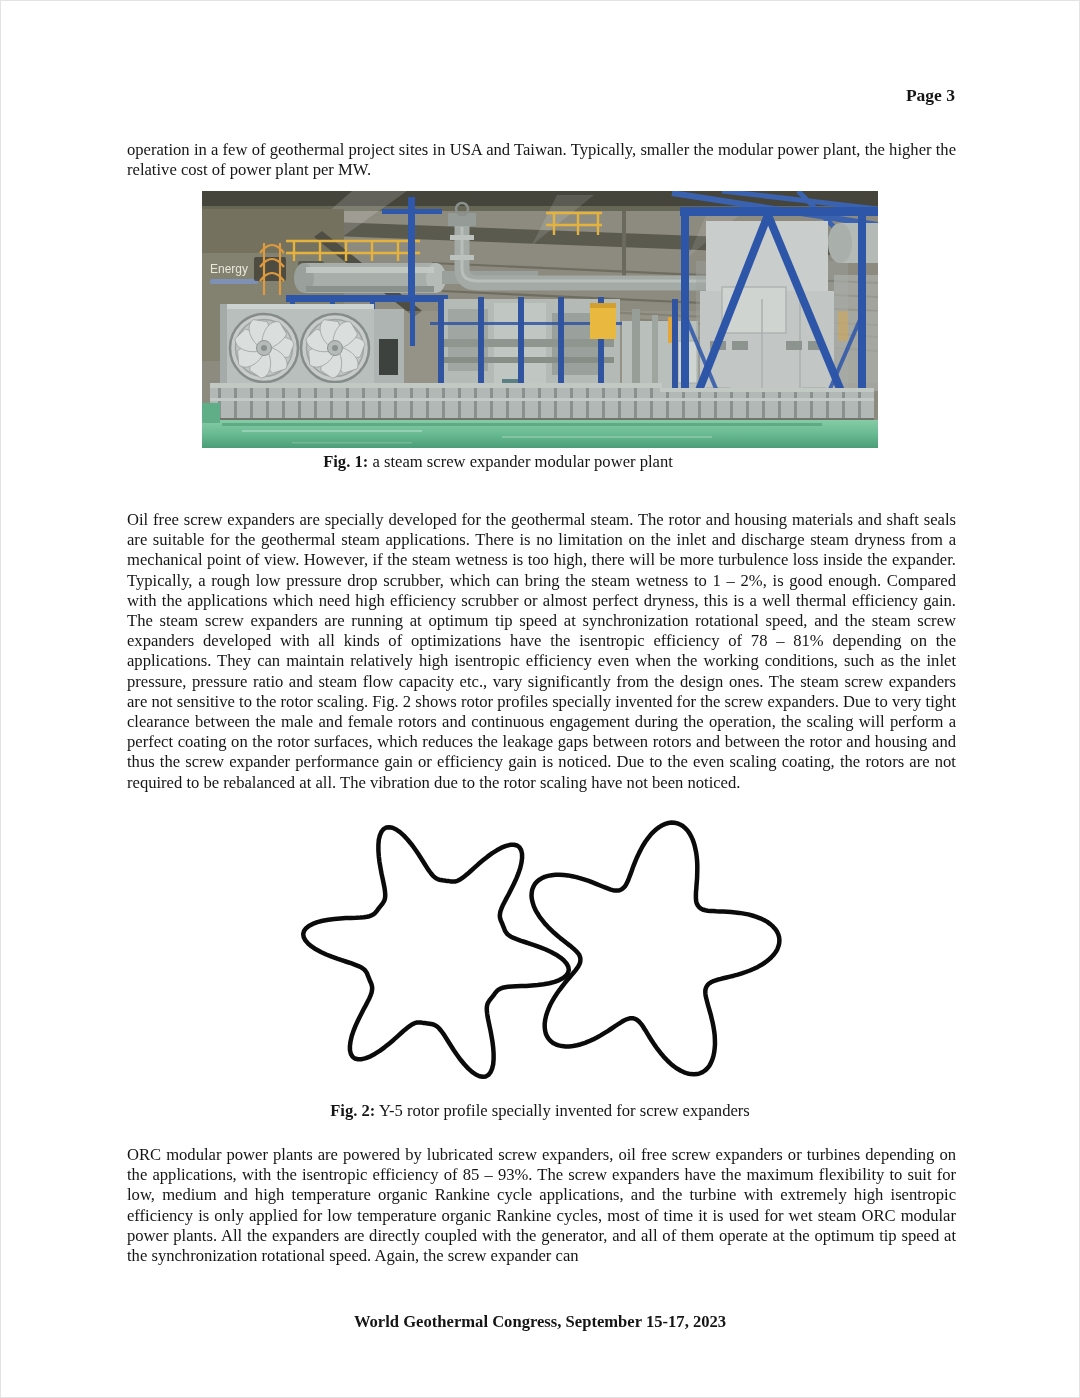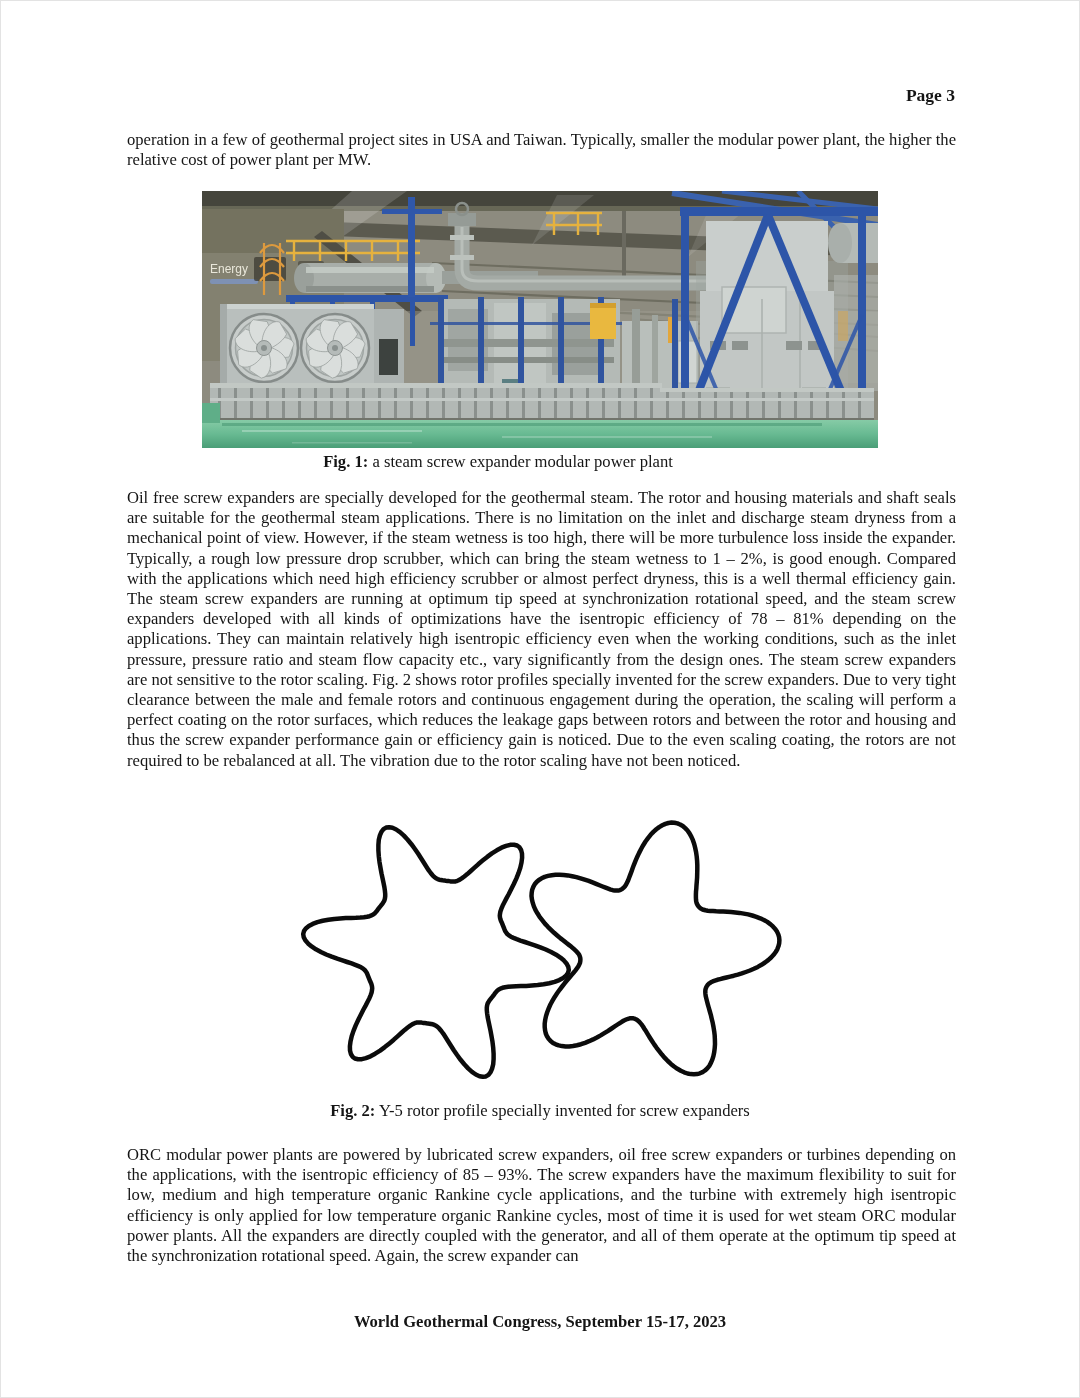--- a/index.html
+++ b/index.html
@@ -8,22 +8,22 @@
     font-family:"Liberation Serif", serif;color:#151515;
   }
   .sheet{position:absolute;inset:0;border:1px solid #e3e3e3;box-sizing:border-box;}
   .page-number{
     position:absolute;top:85px;right:125px;font-weight:bold;font-size:17.5px;
   }
   .para{
     position:absolute;left:127px;width:829px;
     font-size:16.6px;line-height:20.2px;text-align:justify;
   }
-  #para1{top:130px;}
-  #para2{top:488px;}
+  #para1{top:140px;}
+  #para2{top:510px;}
   #para3{top:1145px;}
   .caption{
     position:absolute;left:0;width:996px;text-align:center;font-size:16.6px;
   }
   #fig1-caption{top:452px;}
   #fig2-caption{top:1101px;margin-left:42px;}
   .footer{
     position:absolute;top:1312px;left:0;width:1080px;text-align:center;font-size:16.6px;font-weight:bold;
   }
   .photo{

